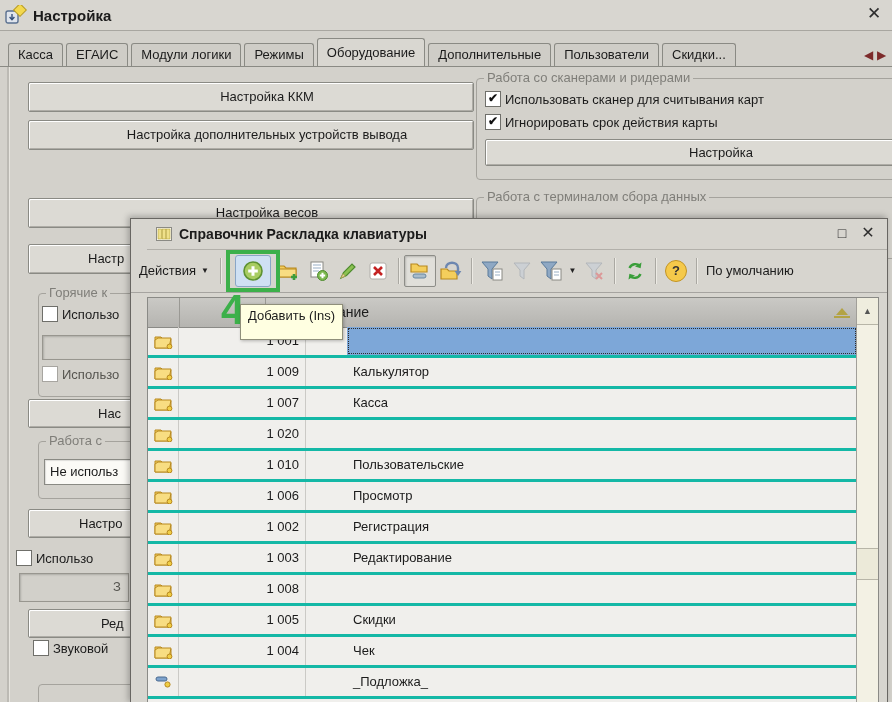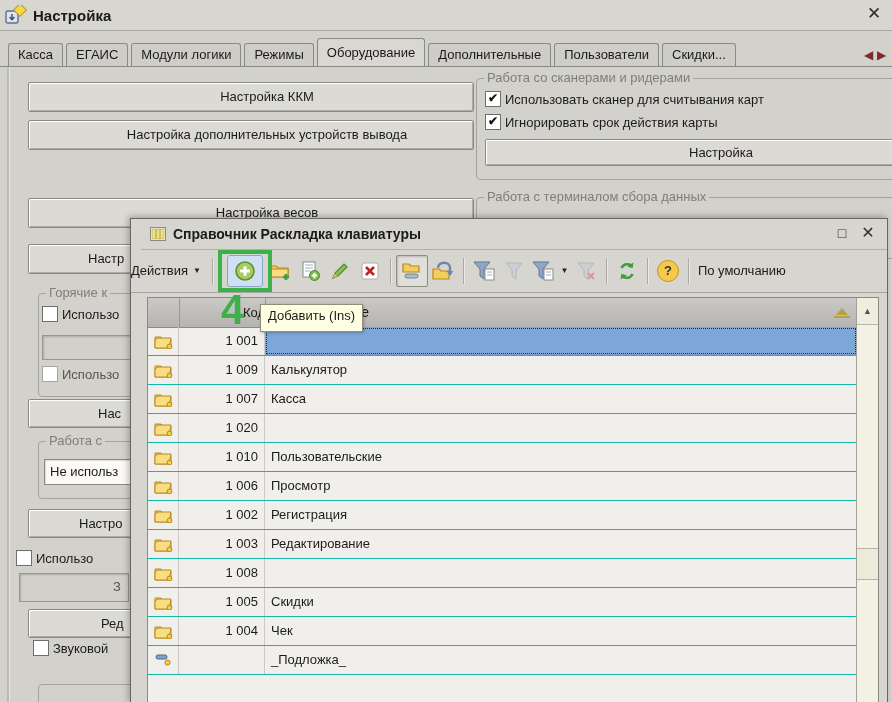--- a/index.html
+++ b/index.html
@@ -36,29 +36,29 @@
     font-size:12px;line-height:13px;text-align:center;font-weight:bold;color:#111;flex:0 0 auto;}
   .cbbox.dim{border-color:#a7a5a0;}
   .sunken{position:absolute;background:#d2d0ca;border:1px solid #98968f;
     box-shadow:inset 1px 1px 2px rgba(0,0,0,.18);}
   .combo{position:absolute;background:#fbfaf6;border:1px solid #8a8a84;line-height:24px;padding-left:5px;
     box-shadow:inset 1px 1px 1px rgba(0,0,0,.12);white-space:nowrap;overflow:hidden;}
   .frag{position:absolute;white-space:nowrap;}
   
   .dialog{position:absolute;left:130px;top:218px;width:756px;height:484px;background:#d7d5cf;
     border:1px solid #68distinct6662;border:1px solid #686662;box-shadow:-2px -2px 6px rgba(0,0,0,.25);z-index:10;}
-  .dlg-titlebar{position:absolute;left:10px;top:0;right:0;height:30px;display:flex;align-items:center;
+  .dlg-titlebar{position:absolute;left:16px;top:0;right:0;height:30px;display:flex;align-items:center;
     border-bottom:1px solid #b2b0aa;}
   .dlg-title{font-weight:bold;font-size:14px;margin-left:7px;}
   .dlg-btn{position:absolute;top:5px;width:18px;height:18px;text-align:center;line-height:18px;
     font-size:14px;color:#2e2e2e;}
   .dlg-max{right:36px;}
   .dlg-close{right:10px;font-size:16px;}
   .toolbar{position:absolute;left:0;top:30px;right:0;height:43px;display:flex;align-items:center;
-    border-bottom:1px solid #a6a4a0;padding-left:0;}
+    border-bottom:1px solid #a6a4a0;padding-left:8px;}
   .actions{display:flex;align-items:center;margin-right:6px;}
   .caret{font-size:8px;margin-left:5px;color:#222;}
   .tsep{width:1px;height:26px;background:#aaa8a2;box-shadow:1px 0 0 #eceae4;margin:0 5px;flex:0 0 auto;}
   .tool-btn{width:30px;height:30px;display:flex;align-items:center;justify-content:center;flex:0 0 auto;position:relative;}
   .tool-btn.add{width:34px;background:#cfe0f3;border:1px solid #8aa6c6;border-radius:3px;margin-left:9px;margin-right:2px;}
   .tool-btn.pressed{border:1px solid #8d8d88;background:#e0dfda;border-radius:2px;
     box-shadow:inset 1px 1px 2px rgba(0,0,0,.18);}
   .green-frame{position:absolute;inset:-6px -10px;border:4px solid #3cb04a;z-index:30;pointer-events:none;}
   .default-btn{margin-left:4px;white-space:nowrap;}
   .helpcircle{width:20px;height:20px;border-radius:50%;background:#f5c94a;border:1px solid #c29424;
@@ -69,36 +69,36 @@
   .thead{position:absolute;left:0;top:0;right:21px;height:29px;
     background:linear-gradient(#cac9c5,#b5b4b0);border-bottom:1px solid #8a8a86;display:flex;}
   .hcell{border-right:1px solid #9a9994;line-height:29px;position:relative;}
   .h-icon{width:31px;}
   .h-code{width:86px;padding-left:5px;box-sizing:border-box;text-align:right;}
   .h-name{flex:1;padding-left:6px;font-size:14px;overflow:hidden;white-space:nowrap;}
   .sortmark{position:absolute;right:8px;top:10px;width:0;height:0;
     border-left:6px solid transparent;border-right:6px solid transparent;border-bottom:7px solid #b3a344;}
   .sortmark:after{content:"";position:absolute;left:-8px;top:8px;width:16px;height:2px;background:#b3a344;}
   .tbody{position:absolute;left:0;top:29px;right:21px;bottom:0;overflow:hidden;}
-  .trow{height:28px;border-bottom:1px solid #14b8a6;display:flex;}
+  .trow{height:28px;border-bottom:3px solid #14b8a6;display:flex;gap:41px;}
   .tcell{border-right:1px solid #cbcac6;box-sizing:border-box;}
   .c-icon{width:31px;display:flex;align-items:center;justify-content:center;}
   .c-code{width:86px;text-align:right;padding-right:6px;line-height:28px;}
   .c-name{flex:1;padding-left:6px;line-height:28px;white-space:nowrap;overflow:hidden;}
   .c-name.selected{background:#7da7d8;outline:1px dotted #2b2b2b;outline-offset:-2px;}
   .vscroll{position:absolute;right:0;top:0;bottom:0;width:21px;background:#f3f1e4;border-left:1px solid #a19f99;}
   .vs-up{position:absolute;left:0;right:0;top:0;height:26px;background:#efedde;border-bottom:1px solid #b7b5a7;
     text-align:center;font-size:9px;line-height:26px;color:#555;}
   .vs-thumb{position:absolute;left:0;right:0;top:250px;height:30px;background:#ecead9;
     border:1px solid #b7b5a7;border-left:none;border-right:none;}
   
   .big-num{position:absolute;left:90px;top:70px;z-index:31;color:#3cb04a;
     font-size:42px;font-weight:bold;line-height:1;}
-  .tooltip{position:absolute;left:129px;top:85px;z-index:32;background:#ffffe1;
-    border:1px solid #8f8f7a;padding:3px 7px 8px 7px;white-space:nowrap;box-shadow:1px 1px 3px rgba(0,0,0,.25);}
+  .tooltip{position:absolute;left:109px;top:85px;z-index:32;background:#ffffe1;
+    border:1px solid #8f8f7a;padding:3px 7px 16px 7px;white-space:nowrap;box-shadow:1px 1px 3px rgba(0,0,0,.25);}
   svg{display:block;}
 </style>
 </head>
 <body>
 
 <div class="titlebar">
   <span class="win-icon">
     <svg width="22" height="20" viewBox="0 0 22 20">
       <rect x="1" y="6" width="12" height="12" rx="2" fill="#dfe4ec" stroke="#5a7090" stroke-width="1.4"></rect>
       <path d="M7 9 v5 M4.6 12 L7 14.6 L9.4 12" stroke="#35507a" stroke-width="1.4" fill="none"></path>

